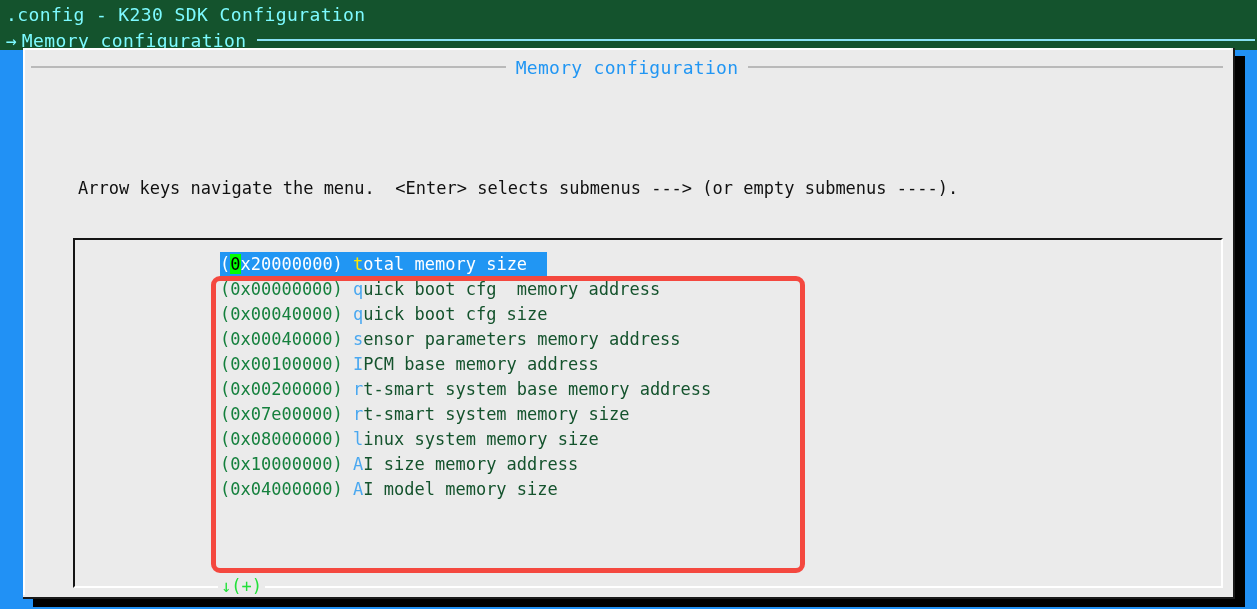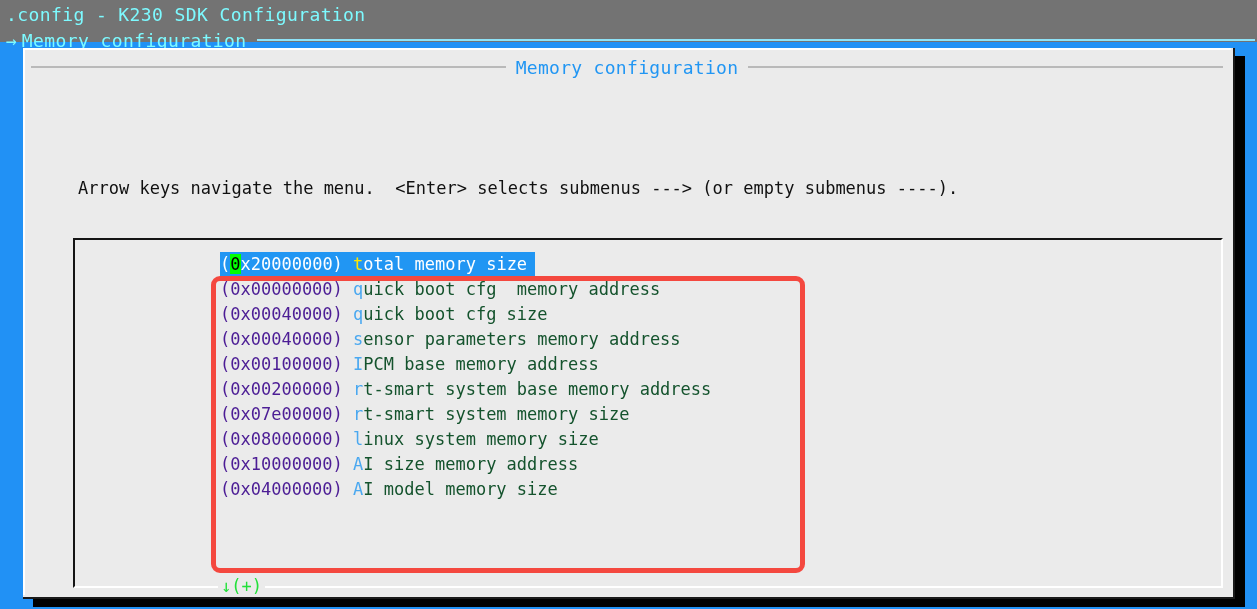--- a/index.html
+++ b/index.html
@@ -18,22 +18,22 @@
     overflow: hidden;
     font-size: 17px;
     line-height: 25px;
   }
 
   
   #topbar {
     position: absolute;
     left: 0; top: 0;
     width: 1257px;
-    height: 42px;
-    background: #737373;
+    height: 50px;
+    background: #14532d;
   }
   .app-title {
     position: absolute;
     left: 6px; top: 2px;
     color: #7dfaff;
     font-size: 18px;
     letter-spacing: 0.4px;
     white-space: pre;
   }
   .breadcrumb-row {
@@ -149,28 +149,28 @@
   }
   .row {
     height: 25px;
     line-height: 25px;
     white-space: pre;
     font-size: 17px;
     color: #101010;
     display: block;
     width: fit-content;
   }
-  .row .val { color: #4c1d95; }
+  .row .val { color: #15803d; }
   .row .hot { color: #4aa8f0; }
   .row .rest { color: #14532d; }
 
   .row.selected {
     background: #2196f3;
     color: #ffffff;
-    padding-right: 8px;
+    padding-right: 20px;
   }
   .row.selected .val { color: #ffffff; }
   .row.selected .hot { color: #ffe600; }
   .row.selected .rest { color: #ffffff; }
   .row.selected .cursor {
     background: #00ff00;
     color: #000000;
   }
 
   

